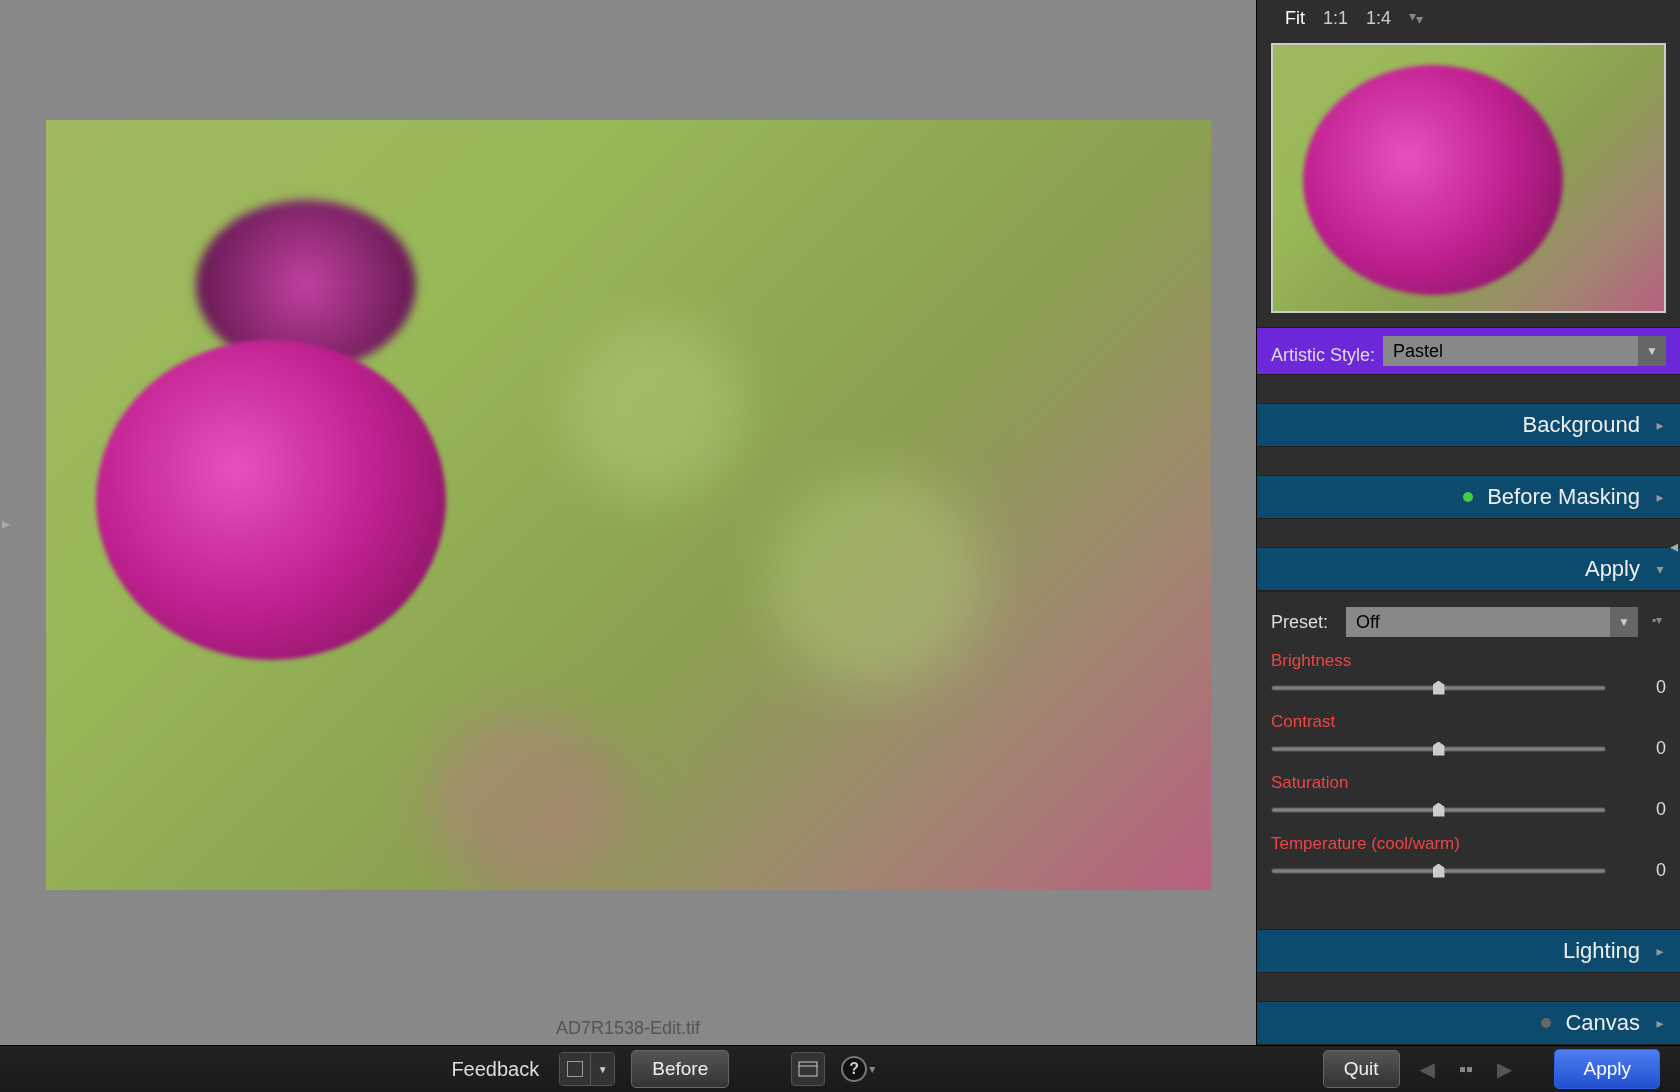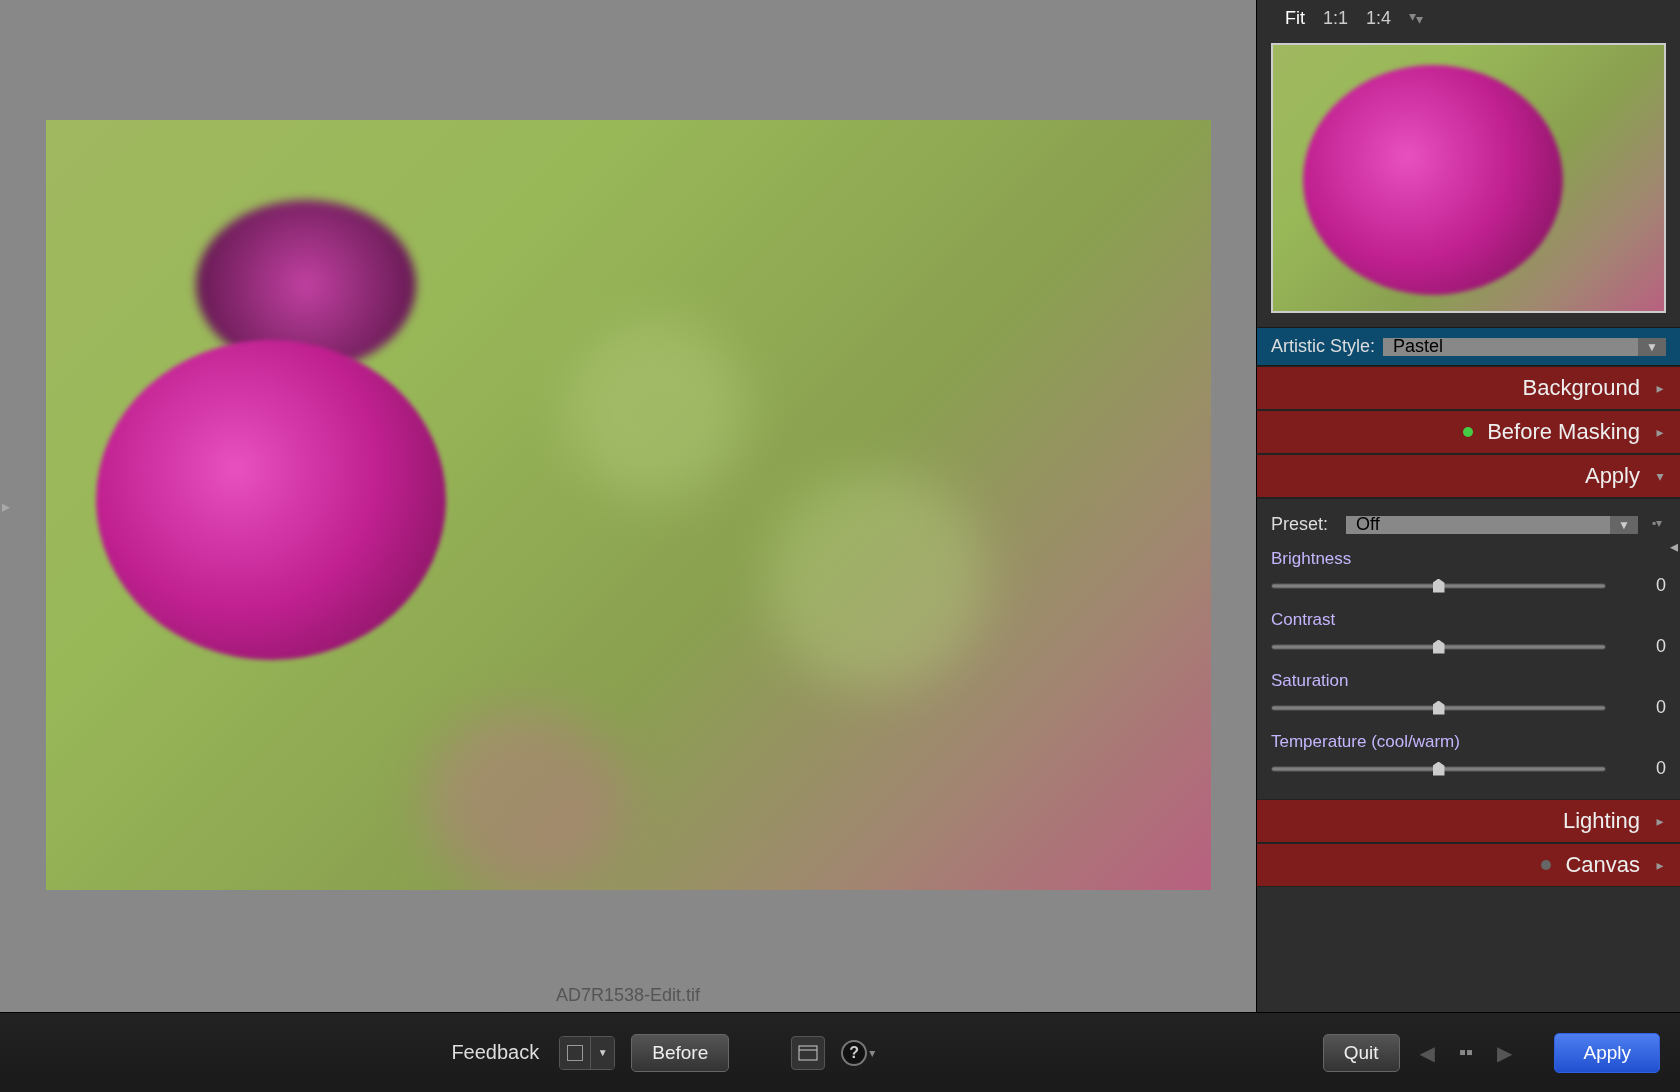--- a/index.html
+++ b/index.html
@@ -22,36 +22,36 @@
 
 .side { width: 424px; background: #2e2e2e; display: flex; flex-direction: column; border-left:1px solid #000; }
 .nav-header { display: flex; align-items: center; padding: 8px 28px; font-size: 20px; }
 .nav-zoom { display:flex; gap:18px; color:#ccc; font-size:18px; }
 .nav-zoom span.active { color:#fff; }
 .nav-title { flex:1; text-align:right; color:#eee; font-size:26px; padding-right:14px; }
 .nav-arrow { color:#888; font-size:14px; }
 .nav-preview { margin:6px 14px 14px; border:2px solid #ccc; height:270px; background:linear-gradient(135deg,#a0b860 0%,#98b858 30%,#8aa050 60%,#a08870 80%,#b86080 100%); position:relative; overflow:hidden; }
 .nav-preview .nf { position:absolute; left:30px; top:20px; width:260px; height:230px; background:radial-gradient(circle at 40% 40%,#e850c0,#c02090 50%,#701050 100%); border-radius:50%; filter:blur(2px); }
 
-.panel-row { display:flex; align-items:center; padding:8px 14px; border-top:1px solid #1a1a1a; border-bottom:1px solid #1a1a1a; background:#0c4a6e; }
+.panel-row { display:flex; align-items:flex-end; padding:8px 14px; border-top:1px solid #1a1a1a; border-bottom:1px solid #1a1a1a; background:#6d28d9; }
 .panel-label { color:#ddd; font-size:18px; }
-.select { flex:1; margin-left:8px; background:#888; color:#000; height:18px; display:flex; align-items:center; padding:0 10px; position:relative; font-size:18px; }
+.select { flex:1; margin-left:8px; background:#888; color:#000; height:30px; display:flex; align-items:center; padding:0 10px; position:relative; font-size:18px; }
 .select-arrow { position:absolute; right:0; top:0; bottom:0; width:28px; background:#666; display:flex; align-items:center; justify-content:center; color:#ccc; font-size:12px; }
 
-.section-head { display:flex; align-items:center; justify-content:flex-end; padding:8px 14px; background:#7f1d1d; border-top:1px solid #222; border-bottom:1px solid #222; }
+.section-head { display:flex; align-items:center; justify-content:flex-end; padding:8px 14px; background:#0c4a6e; border-top:1px solid #222; border-bottom:1px solid #222;margin-top:28px; }
 .section-head .dot { width:10px; height:10px; border-radius:50%; background:#4c4; margin-right:14px; }
 .section-head .dot.off { background:#666; }
 .section-head .title { color:#eee; font-size:22px; margin-right:14px; }
 .section-head .chev { color:#999; font-size:14px; width:12px; text-align:center; }
 
 .colors-body { background:#2e2e2e; padding:15px 14px 6px; border-top:1px solid #222; }
 .preset-row { display:flex; align-items:center; gap:10px; margin-bottom:14px; }
 .preset-icon { width:18px; height:18px; color:#888; font-size:12px; text-align:center; }
 .slider-group { margin-bottom:14px; }
-.slider-label { color:#c4b5fd; font-size:17px; margin-bottom:6px; }
+.slider-label { color:#ef4444; font-size:17px; margin-bottom:6px; }
 .slider-row { display:flex; align-items:center; gap:20px; }
 .slider-track { flex:1; height:6px; background:linear-gradient(to bottom,#666,#888,#666); border-radius:3px; position:relative; border:1px solid #444; }
 .slider-thumb { position:absolute; left:50%; top:50%; transform:translate(-50%,-50%); width:12px; height:14px; background:#ccc; clip-path:polygon(50% 0,100% 30%,100% 100%,0 100%,0 30%); }
 .slider-val { width:40px; text-align:right; color:#ddd; font-size:18px; }
 
 .footer { height:80px; background:linear-gradient(to bottom,#222,#1a1a1a); display:flex; align-items:center; padding:0 20px; gap:16px; border-top:1px solid #000; }
 .footer-spacer { flex:1; }
 .feedback-label { color:#ddd; font-size:20px; margin-right:4px; }
 .split-btn { display:flex; border:1px solid #555; border-radius:4px; overflow:hidden; }
 .split-btn .sq { width:30px; height:32px; background:#333; display:flex; align-items:center; justify-content:center; }

